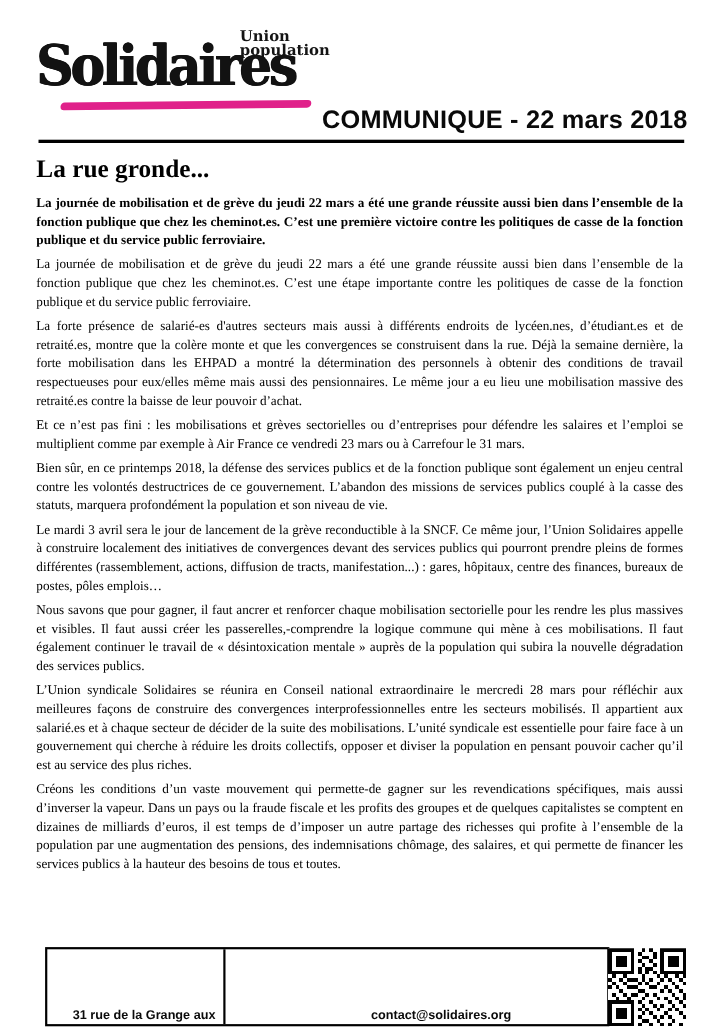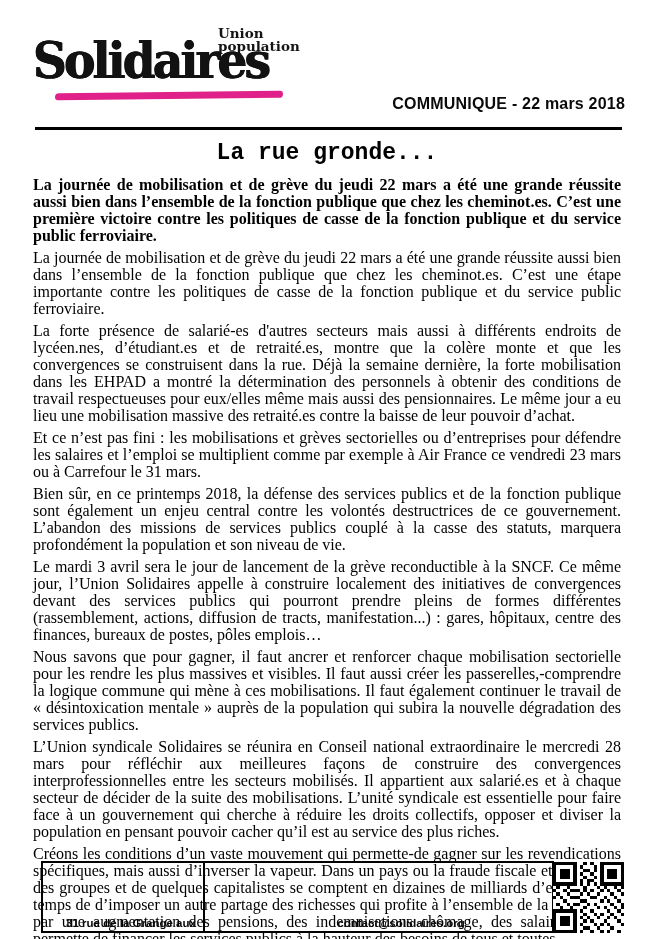--- a/index.html
+++ b/index.html
@@ -24,37 +24,37 @@
     white-space:nowrap;
   }
   .logo-underline{
     position:absolute;left:20px;top:78px;width:228px;height:7px;
     background:#e0218a;border-radius:4px 3px 4px 3px;
     transform:rotate(-0.6deg);
   }
   .banner{
     position:absolute;right:28px;top:95px;
     font-family:"Liberation Sans", sans-serif;font-weight:bold;
-    font-size:16px;color:#0a0a0a;letter-spacing:0.2px;
+    font-size:23px;color:#0a0a0a;letter-spacing:0.2px;
   }
   .header-rule{
     position:absolute;left:35px;right:31px;top:127px;height:3px;background:#000;
   }
   
   .content{
     position:absolute;left:33px;top:140px;width:588px;
   }
   .doc-title{
-    font-size:23px;font-weight:bold;text-align:center;
+    font-size:23px;font-weight:bold;text-align:left;
     margin:0 0 9px 0;line-height:27px;
-    font-family:Liberation Mono, monospace;
+    font-family:Liberation Serif, serif;
   }
   .content p{
     margin:0 0 5px 0;
-    font-size:16px;line-height:17px;
+    font-size:12px;line-height:17px;
     text-align:justify;text-justify:inter-word;
   }
   .content p.bold{font-weight:bold;}
   
   .footer-box{
     position:absolute;left:41px;top:861px;width:493px;height:68px;
     border:2px solid #000;display:flex;
     font-family:"Liberation Sans", sans-serif;font-weight:bold;
     font-size:11.5px;line-height:19px;text-align:center;color:#0a0a0a;padding-left:16px;
   }

